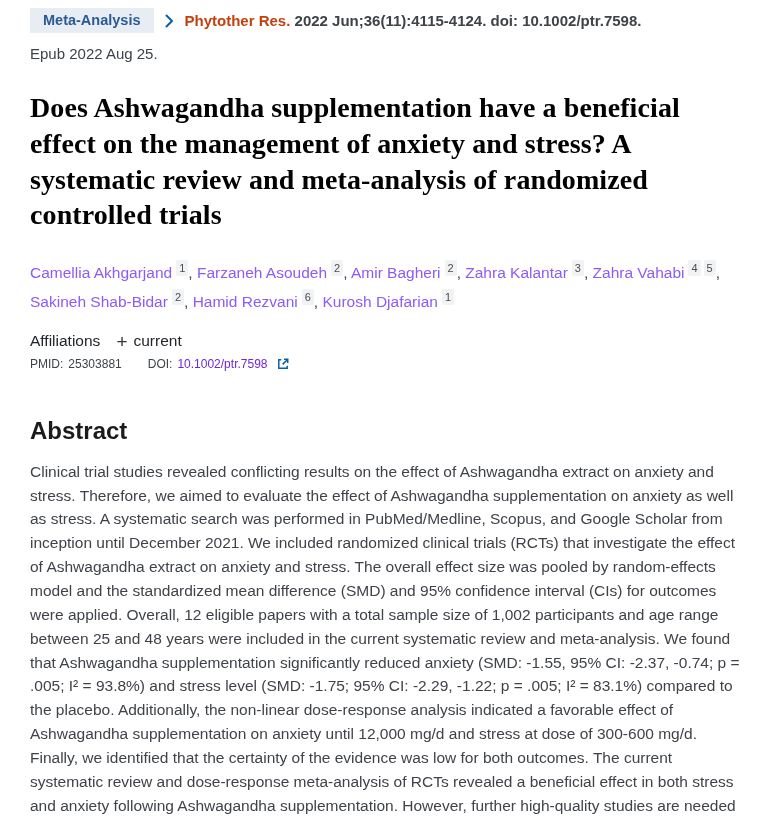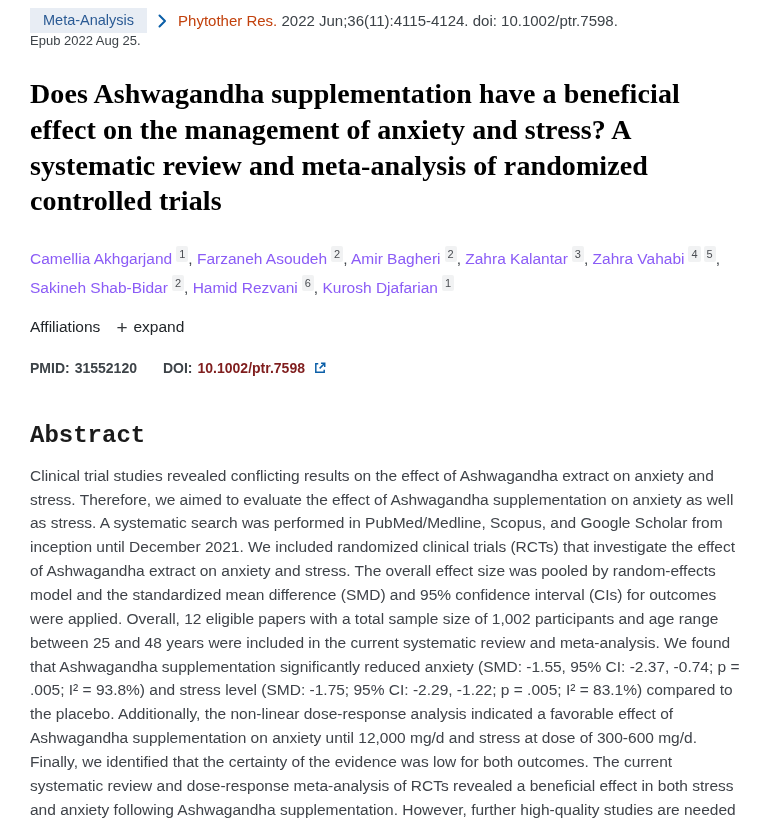--- a/index.html
+++ b/index.html
@@ -14,33 +14,34 @@
   .page { padding: 8px 40px 20px 30px; }
 
   
   .cite-row {
     display: flex;
     align-items: center;
     gap: 11px;
     font-size: 15px;
     color: #3d4348;
     white-space: nowrap;
+    font-weight: bold;
   }
   .badge {
     display: inline-block;
     background: #e8edf4;
     color: #2a5a94;
     font-size: 14.5px;
     padding: 4px 13px 5px;
     cursor: pointer;
   }
   .chevron { display: inline-flex; align-items: center; cursor: pointer; }
   .journal-link { color: #c2410c; text-decoration: none; cursor: pointer; }
   .cite-text { color: #3d4348; }
-  .epub { font-size: 13px; color: #3d4348; }
+  .epub { margin-top: 12px; font-size: 15px; color: #3d4348; }
 
   
   h1.article-title {
     font-family: "Liberation Serif", serif;
     font-size: 28px;
     line-height: 1.28;
     font-weight: 700;
     color: #000000;
     margin: 28px 0 0 0;
     max-width: 706px;
@@ -85,35 +86,34 @@
     color: #212529;
     cursor: pointer;
     display: inline-flex;
     align-items: center;
     gap: 6px;
   }
   .plus-glyph { font-size: 19px; line-height: 1; color: #33363a; font-weight: 400; }
 
   
   .ids-row {
-    margin-top: 23px;
-    font-size: 14px;
+    margin-top: 6px;
+    font-size: 12px;
     color: #3d4348;
     display: flex;
     align-items: center;
     gap: 26px;
-    font-weight: bold;
   }
   .id-group { display: inline-flex; align-items: center; gap: 5px; }
-  .doi-link { color: #7f1d1d; text-decoration: none; cursor: pointer; display: inline-flex; align-items: center; gap: 8px; }
+  .doi-link { color: #6d28d9; text-decoration: none; cursor: pointer; display: inline-flex; align-items: center; gap: 8px; }
   .ext-icon { display: inline-flex; align-items: center; }
 
   
   h2.abstract-heading {
-    font-family: Liberation Mono, monospace;
+    font-family: Liberation Sans, sans-serif;
     font-size: 24px;
     font-weight: 700;
     color: #1b1b1b;
     margin: 46px 0 0 0;
   }
   .abstract-text {
     margin: 15px 0 0 0;
     font-size: 15.5px;
     line-height: 1.54;
     color: #3f4349;
@@ -138,28 +138,28 @@
   <div class="epub">Epub 2022 Aug 25.</div>
 
   <h1 class="article-title">Does Ashwagandha supplementation have a beneficial effect on the management of anxiety and stress? A systematic review and meta-analysis of randomized controlled trials</h1>
 
   <div class="authors"><a class="author-link">Camellia Akhgarjand</a><sup class="affil-sup">1</sup><span class="author-sep">, </span><a class="author-link">Farzaneh Asoudeh</a><sup class="affil-sup">2</sup><span class="author-sep">, </span><a class="author-link">Amir Bagheri</a><sup class="affil-sup">2</sup><span class="author-sep">, </span><a class="author-link">Zahra Kalantar</a><sup class="affil-sup">3</sup><span class="author-sep">, </span><a class="author-link">Zahra Vahabi</a><sup class="affil-sup">4</sup><sup class="affil-sup">5</sup><span class="author-sep">, </span><a class="author-link">Sakineh Shab-Bidar</a><sup class="affil-sup">2</sup><span class="author-sep">, </span><a class="author-link">Hamid Rezvani</a><sup class="affil-sup">6</sup><span class="author-sep">, </span><a class="author-link">Kurosh Djafarian</a><sup class="affil-sup">1</sup></div>
 
   <div class="affil-row">
     <span>Affiliations</span>
     <button class="expand-btn">
       <span class="plus-glyph">+</span>
-      <span>expand</span>
+      <span>current</span>
     </button>
   </div>
 
   <div class="ids-row">
     <span class="id-group">
       <span>PMID:</span>
-      <span>31552120</span>
+      <span>25303881</span>
     </span>
     <span class="id-group">
       <span>DOI:</span>
       <a class="doi-link">
         <span>10.1002/ptr.7598</span>
         <span class="ext-icon">
           <svg width="14" height="14" viewBox="0 0 16 16" aria-hidden="true">
             <path d="M6 3.2 H3.2 V12.8 H12.8 V10" fill="none" stroke="#0b5fa8" stroke-width="1.7"></path>
             <path d="M9.2 2.6 H13.4 V6.8" fill="none" stroke="#0b5fa8" stroke-width="1.7"></path>
             <path d="M13.2 2.8 L7.6 8.4" fill="none" stroke="#0b5fa8" stroke-width="1.7"></path>

